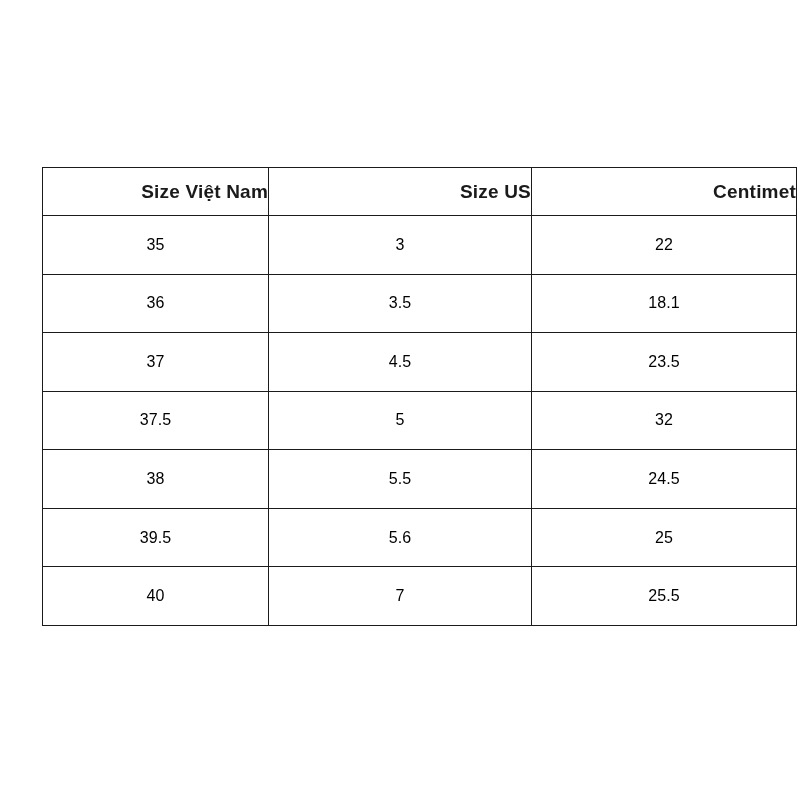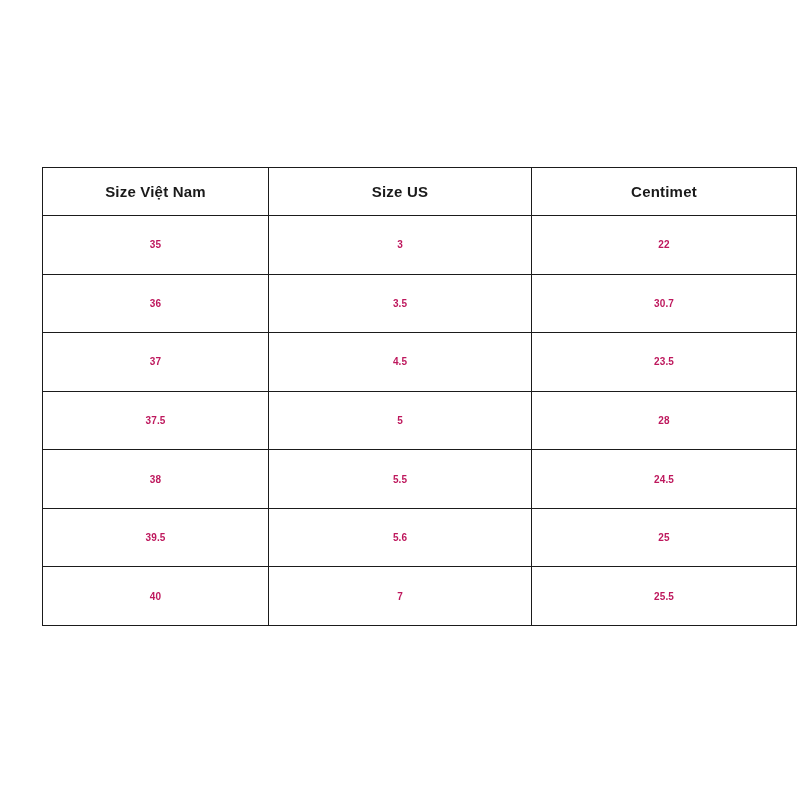--- a/index.html
+++ b/index.html
@@ -34,32 +34,33 @@
   table.size-chart col.col-vn { width: 226px; }
   table.size-chart col.col-us { width: 263px; }
   table.size-chart col.col-cm { width: 265px; }
 
   table.size-chart th,
   table.size-chart td {
     border: 1.6px solid #1b1b1b;
     text-align: center;
     vertical-align: middle;
     padding: 0;
-    color: #be185d;
-    font-size: 10px;
-    font-weight: bold;
+    color: #000000;
+    font-size: 16px;
+    font-weight: normal;
     letter-spacing: 0.1px;
   }
 
   table.size-chart thead th {
     height: 47px;
     font-weight: bold;
-    font-size: 15px;
+    font-size: 19px;
     color: #1a1a1a;
     letter-spacing: 0.2px;
+    text-align: right;
   }
 
   table.size-chart tbody td {
     height: 41.2px;
   }
 </style>
 </head>
 <body>
 
 <div id="size-chart-wrapper">
@@ -78,31 +79,31 @@
     </thead>
     <tbody>
       <tr>
         <td>35</td>
         <td>3</td>
         <td>22</td>
       </tr>
       <tr>
         <td>36</td>
         <td>3.5</td>
-        <td>30.7</td>
+        <td>18.1</td>
       </tr>
       <tr>
         <td>37</td>
         <td>4.5</td>
         <td>23.5</td>
       </tr>
       <tr>
         <td>37.5</td>
         <td>5</td>
-        <td>28</td>
+        <td>32</td>
       </tr>
       <tr>
         <td>38</td>
         <td>5.5</td>
         <td>24.5</td>
       </tr>
       <tr>
         <td>39.5</td>
         <td>5.6</td>
         <td>25</td>

